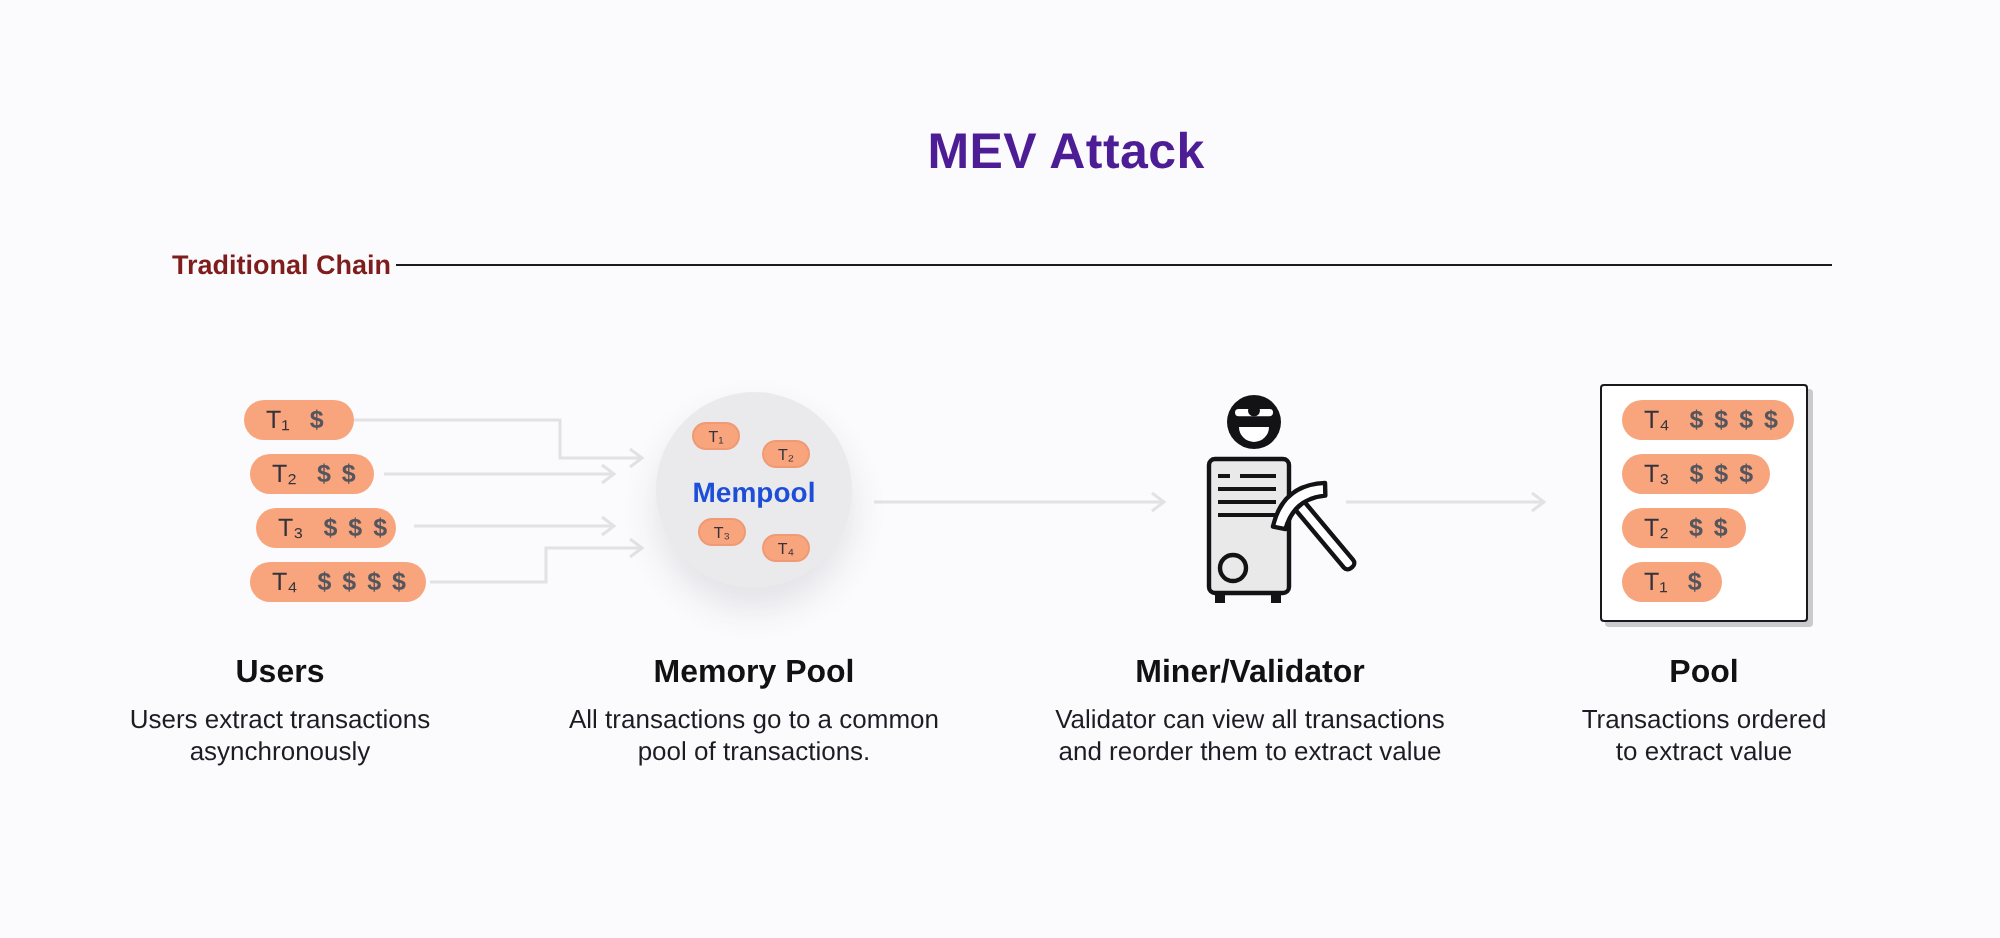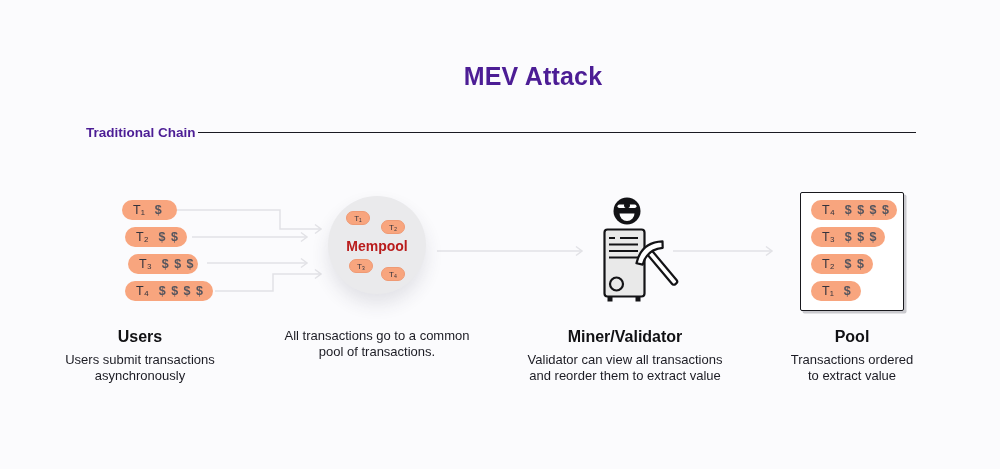--- a/index.html
+++ b/index.html
@@ -15,21 +15,21 @@
     background:#FBFBFD;
     overflow:hidden;
   }
   .title{
     position:absolute;left:53px;top:62px;width:960px;
     margin:0;text-align:center;
     font-size:25px;font-weight:700;letter-spacing:.2px;color:#4c1d95;
   }
   .section-label{
     position:absolute;left:86px;top:125px;
-    font-size:13.5px;font-weight:700;color:#4c1d95;
+    font-size:13.5px;font-weight:700;color:#7f1d1d;
   }
   .section-rule{
     position:absolute;left:198px;top:132px;width:718px;height:0;
     border-top:1.6px solid #1A1A22;
   }
   .vector-layer{position:absolute;left:0;top:0;width:1000px;height:469px;}
 
   
   .pill{
     position:absolute;box-sizing:border-box;
@@ -52,21 +52,21 @@
   #pill-u4{left:125px;top:281px;width:88px;}
 
   
   .mempool-circle{
     position:absolute;left:328px;top:196px;width:98px;height:98px;
     border-radius:50%;background:#EAEAEC;
     box-shadow:0 10px 18px rgba(50,50,70,.12);
   }
   .mempool-label{
     position:absolute;left:328px;top:238px;width:98px;
-    text-align:center;font-size:14px;font-weight:700;color:#b91c1c;
+    text-align:center;font-size:14px;font-weight:700;color:#1d4ed8;
   }
   .minipill{
     position:absolute;width:24px;height:14px;border-radius:7px;
     background:#F8A57E;border:1px solid #EF9A74;box-sizing:border-box;
     display:flex;align-items:center;justify-content:center;
     font-size:8px;color:#34333C;
   }
   #mini-1{left:346px;top:211px;}
   #mini-2{left:381px;top:220px;}
   #mini-3{left:349px;top:259px;}
@@ -196,25 +196,26 @@
     <span class="tlabel">T₂</span>
     <span class="dollars">$ $</span>
   </div>
   <div class="pill" id="pill-b1">
     <span class="tlabel">T₁</span>
     <span class="dollars">$</span>
   </div>
 
   <div class="caption" id="cap-users">
     <h2>Users</h2>
-    <div class="desc-line">Users submit transactions</div>
+    <div class="desc-line">Users extract transactions</div>
     <div class="desc-line">asynchronously</div>
   </div>
 
   <div class="caption" id="cap-mempool">
+    <h2>Memory Pool</h2>
     <div class="desc-line">All transactions go to a common</div>
     <div class="desc-line">pool of transactions.</div>
   </div>
 
   <div class="caption" id="cap-miner">
     <h2>Miner/Validator</h2>
     <div class="desc-line">Validator can view all transactions</div>
     <div class="desc-line">and reorder them to extract value</div>
   </div>
 

